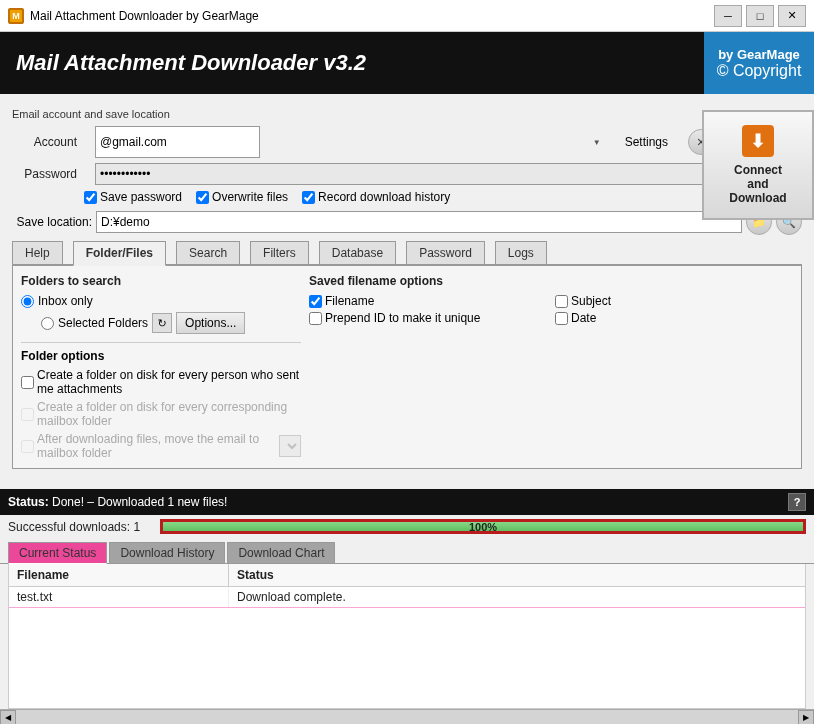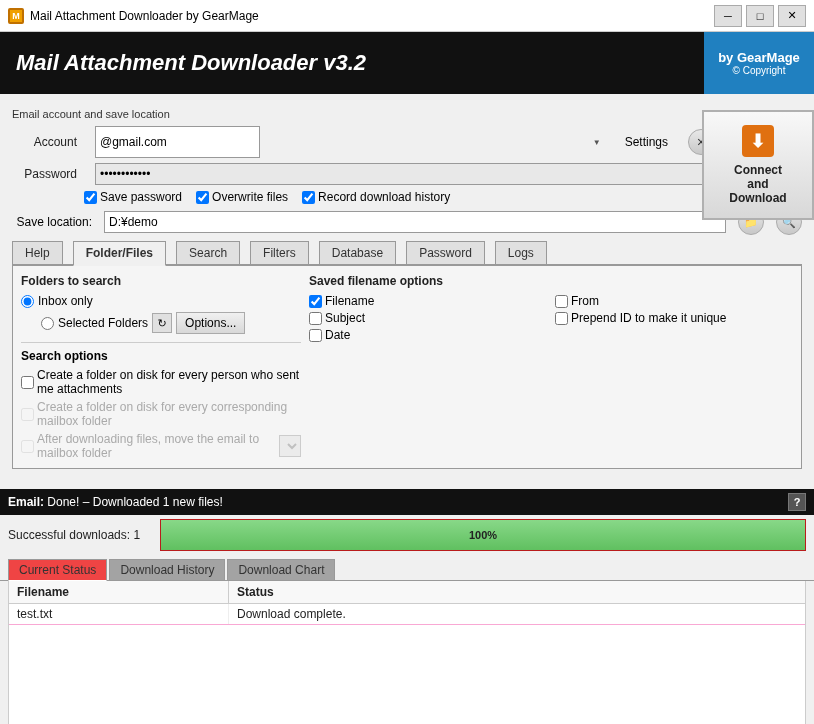--- a/index.html
+++ b/index.html
@@ -80,21 +80,21 @@
       display: flex;
       flex-direction: column;
       align-items: center;
       justify-content: center;
       color: #fff;
       font-size: 11px;
       text-align: center;
       padding: 4px;
     }
     .brand-name { font-weight: bold; font-size: 13px; }
-    .brand-copy { font-size: 10px; }
+    .brand-copy { font-size: 16px; }
 
     
     .main-content {
       background: #f0f0f0;
       padding: 14px 12px;
     }
 
     .section-label {
       font-size: 11px;
       color: #333;
@@ -181,21 +181,21 @@
       font-size: 12px;
     }
     .checkbox-item input[type=checkbox] {
       width: 13px;
       height: 13px;
     }
 
     .save-location-row {
       display: flex;
       align-items: center;
-      gap: 12px;
+      gap: 4px;
       margin-bottom: 6px;
     }
     .save-location-label {
       font-size: 12px;
       white-space: nowrap;
       width: 80px;
       text-align: right;
       flex-shrink: 0;
     }
     .save-location-input {
@@ -395,22 +395,22 @@
     .downloads-row {
       display: flex;
       align-items: center;
       gap: 20px;
       padding: 4px 8px;
       background: #f0f0f0;
     }
     .downloads-label { font-size: 12px; color: #222; }
     .progress-bar-container {
       flex: 1;
-      height: 32px;
-      border: 1px solid #b91c1c;
+      height: 15px;
+      border: 3px solid #b91c1c;
       background: #ddd;
       overflow: hidden;
       position: relative;
     }
     .progress-bar-fill {
       height: 100%;
       background: linear-gradient(180deg, #88d888, #60c060);
       width: 100%;
     }
     .progress-label {
@@ -437,21 +437,21 @@
       border: 1px solid #999;
       border-bottom: none;
       background: #a3a3a3;
       cursor: pointer;
       font-size: 12px;
       margin-right: 2px;
       margin-top: 4px;
       color: #333;
     }
     .inner-tab.active {
-      background: #ef4444;
+      background: #ec4899;
       border-bottom: 1px solid #fff;
       margin-bottom: -1px;
       z-index: 1;
     }
 
     
     .table-area {
       background: white;
       border: 1px solid #ccc;
       border-top: none;
@@ -617,21 +617,21 @@
         <div class="selected-folders-row">
           <label class="radio-item" style="margin:0">
             <input type="radio" name="folder-search" style="">
             <span>Selected Folders</span>
           </label>
           <button class="refresh-btn">↻</button>
           <button class="options-btn">Options...</button>
         </div>
 
         <div class="folder-options-section">
-          <div class="folder-options-title">Search options</div>
+          <div class="folder-options-title">Folder options</div>
           <label class="checkbox-item">
             <input type="checkbox" style="">
             <span>Create a folder on disk for every person who sent me attachments</span>
           </label>
           <label class="checkbox-item disabled-checkbox" style="margin-top:4px">
             <input type="checkbox" disabled="" style="">
             <span>Create a folder on disk for every corresponding mailbox folder</span>
           </label>
           <div class="after-row">
             <label class="checkbox-item disabled-checkbox">
@@ -647,44 +647,40 @@
 
       <div class="filename-panel">
         <div class="panel-title">Saved filename options</div>
         <div class="checkbox-grid">
           <label class="checkbox-item">
             <input type="checkbox" checked="" style="">
             <span>Filename</span>
           </label>
           <label class="checkbox-item">
             <input type="checkbox" style="">
-            <span>From</span>
-          </label>
-          <label class="checkbox-item">
-            <input type="checkbox" style="">
             <span>Subject</span>
           </label>
           <label class="checkbox-item">
             <input type="checkbox" style="">
             <span>Prepend ID to make it unique</span>
           </label>
           <label class="checkbox-item">
             <input type="checkbox" style="">
             <span>Date</span>
           </label>
         </div>
       </div>
     </div>
   </div>
 
 </div>
 
 <div class="status-bar">
   <span class="status-text">
-    <strong>Email:</strong>
+    <strong>Status:</strong>
     <span>Done! – Downloaded 1 new files!</span>
   </span>
   <div class="status-help">?</div>
 </div>
 
 <div class="downloads-row">
   <span class="downloads-label">Successful downloads: 1</span>
   <div class="progress-bar-container">
     <div class="progress-bar-fill"></div>
     <div class="progress-label">100%</div>

